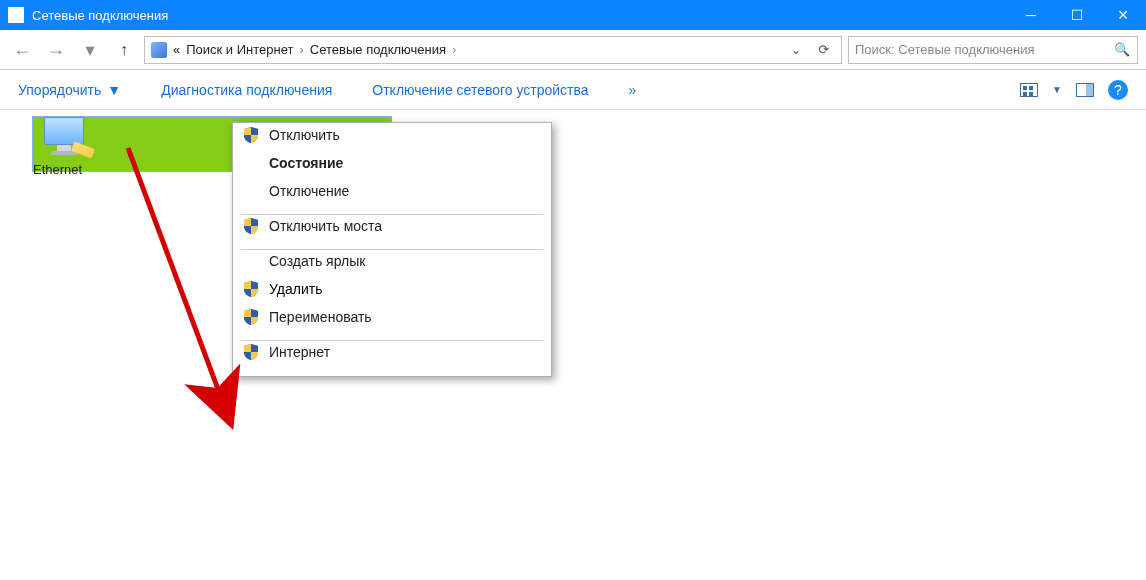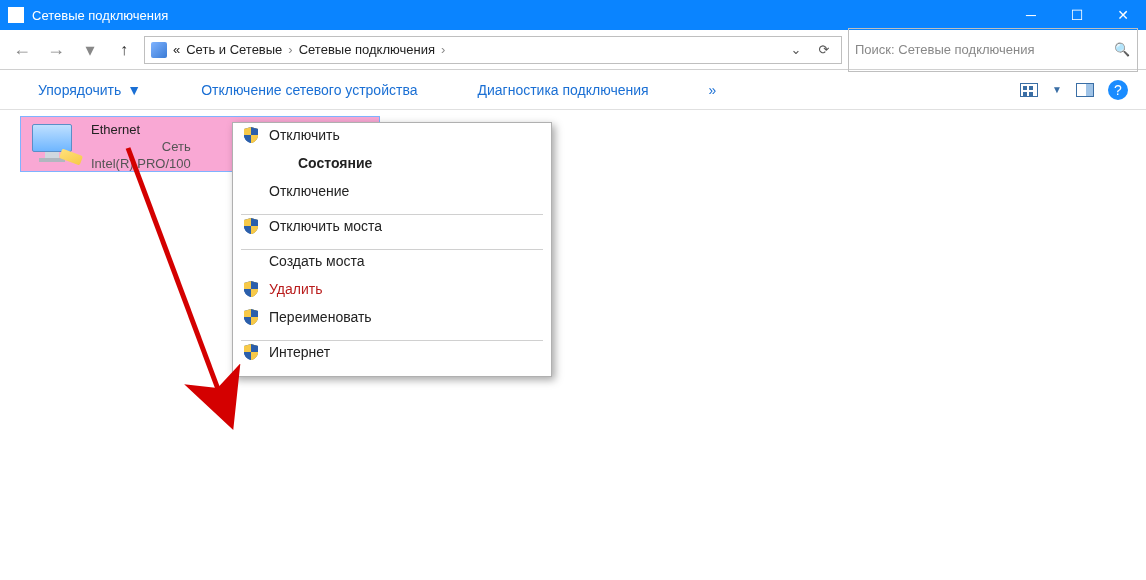--- a/index.html
+++ b/index.html
@@ -15,51 +15,51 @@
   .navbar { height: 40px; border-bottom: 1px solid #d0d0d0; display: flex; align-items: center; padding: 0 8px; gap: 6px; }
   .nav-arrow { width: 28px; height: 28px; display:flex; align-items:center; justify-content:center; color:#888; font-size:18px; border-radius:2px; }
   .nav-arrow.enabled { color:#333; }
   .nav-up { font-size:16px; }
   .addr { flex:1; height:28px; border:1px solid #bfbfbf; display:flex; align-items:center; padding:0 6px; font-size:13px; gap:6px; }
   .addr .crumb { color:#222; }
   .addr .sep { color:#888; }
   .addr .mini-icon { width:16px; height:16px; background:linear-gradient(135deg,#7fb3ff,#3a7bd5); border-radius:2px; }
   .addr .tail { flex:1; }
   .addr .drop, .addr .refresh { width:22px; text-align:center; color:#555; }
-  .search { width:290px; height:44px; border:1px solid #bfbfbf; display:flex; align-items:center; padding:0 6px; font-size:13px; color:#888; }
+  .search { width:290px; height:28px; border:1px solid #bfbfbf; display:flex; align-items:center; padding:0 6px; font-size:13px; color:#888; }
   .search .s-icon { margin-left:auto; color:#555; }
 
   
   .toolbar { height: 40px; border-bottom: 1px solid #e0e0e0; display:flex; align-items:center; padding:0 18px; gap:40px; font-size:14px; color:#1a6fd4; }
-  .toolbar .titem { display:flex; align-items:center; gap:6px;margin-left:20px; }
+  .toolbar .titem { display:flex; align-items:center; gap:6px; }
   .toolbar .spacer { flex:1; }
   .toolbar .chev { color:#1a6fd4; }
   .toolbar .view-icons { display:flex; gap:14px; color:#3a6ea5; align-items:center; }
   .toolbar .help { color:#fff; background:#1a8cff; width:20px; height:20px; border-radius:50%; display:flex; align-items:center; justify-content:center; font-size:14px; }
 
   
   .content { position:relative; height: calc(580px - 30px - 40px - 40px); }
-  .netitem { position:absolute; left:20px; top:6px; width:360px; height:56px; display:flex; background:#f9a8d4; border:1px solid #7fb3ff; }
+  .netitem { position:absolute; left:32px; top:6px; width:360px; height:56px; display:flex; background:#84cc16; border:1px solid #7fb3ff;flex-direction:column; }
   .netitem .icon-wrap { width:70px; display:flex; align-items:center; justify-content:center; }
   .netitem .txt { font-size:13px; color:#222; padding-top:4px; line-height:17px; }
   .netitem .txt .l1 { font-weight:400; }
   .netitem .txt .l2, .netitem .txt .l3 { color:#555;text-align:right; }
 
   
   .mon { width:48px; height:40px; position:relative; }
   .mon .screen { width:40px; height:28px; background:linear-gradient(180deg,#bfe0ff,#6fb6ff); border:1px solid #4a7; border-color:#5a8fc7; border-radius:2px; position:absolute; left:0; top:0; }
   .mon .stand { width:14px; height:6px; background:#d0d7df; position:absolute; left:13px; top:28px; }
   .mon .base { width:26px; height:4px; background:#b0b7bf; position:absolute; left:7px; top:34px; }
   .mon .cable { width:22px; height:10px; position:absolute; left:28px; top:28px; background:linear-gradient(135deg,#ffe17a,#f7c948); border-radius:2px; transform:rotate(20deg); }
 
   
   .ctx { position:absolute; left:232px; top:12px; width:320px; background:#fff; border:1px solid #b0b0b0; box-shadow:3px 3px 8px rgba(0,0,0,.35); font-size:14px; color:#222; padding:4px 0; }
   .ctx .row { height:28px; display:flex; padding:0 28px 0 36px; position:relative; }
-  .ctx .row.bold { font-weight:700;margin-left:29px; }
-  .ctx .row.disabled { color:#b91c1c; }
+  .ctx .row.bold { font-weight:700; }
+  .ctx .row.disabled { color:#000000; }
   .ctx .sep { height:1px; background:#d0d0d0; margin:3px 8px; }
   .ctx .shield { position:absolute; left:10px; width:16px; height:16px; }
 
   
   .arrow-overlay { position:absolute; left:110px; top:34px; pointer-events:none; }
 
   
   .shield svg { width:16px; height:16px; display:block; }
 
   .view-glyph { width:18px; height:14px; border:1px solid #3a6ea5; display:inline-block; position:relative; }
@@ -80,45 +80,45 @@
 
 <div class="navbar">
   <div class="nav-arrow">←</div>
   <div class="nav-arrow">→</div>
   <div class="nav-arrow">▾</div>
   <div class="nav-arrow nav-up enabled">↑</div>
 
   <div class="addr">
     <span class="mini-icon"></span>
     <span class="crumb">«</span>
-    <span class="crumb">Сеть и Сетевые</span>
+    <span class="crumb">Поиск и Интернет</span>
     <span class="sep">›</span>
     <span class="crumb">Сетевые подключения</span>
     <span class="sep">›</span>
     <span class="tail"></span>
     <span class="drop">⌄</span>
     <span class="refresh">⟳</span>
   </div>
 
   <div class="search">
     <span>Поиск: Сетевые подключения</span>
     <span class="s-icon">🔍</span>
   </div>
 </div>
 
 <div class="toolbar">
   <div class="titem">
     <span>Упорядочить</span>
     <span class="chev">▼</span>
   </div>
   <div class="titem">
+    <span>Диагностика подключения</span>
+  </div>
+  <div class="titem">
     <span>Отключение сетевого устройства</span>
-  </div>
-  <div class="titem">
-    <span>Диагностика подключения</span>
   </div>
   <div class="titem">
     <span>»</span>
   </div>
   <div class="spacer"></div>
   <div class="view-icons">
     <span class="view-glyph"></span>
     <span style="font-size:10px;color:#3a6ea5;">▼</span>
     <span class="preview-glyph"></span>
     <span class="help">?</span>
@@ -172,21 +172,21 @@
             <path d="M8 0 L1 2 V8 H8 Z" fill="#f7c948"></path>
             <path d="M8 8 H15 V8 C15 12 12 15 8 16 V8 Z" fill="#f7c948"></path>
             <path d="M8 0 L15 2 V8 H8 Z" fill="#2b5fab"></path>
             <path d="M1 8 H8 V16 C4 15 1 12 1 8 Z" fill="#2b5fab"></path>
           </svg>
         </span>
         <span>Отключить моста</span>
       </div>
       <div class="sep"></div>
       <div class="row">
-        <span>Создать моста</span>
+        <span>Создать ярлык</span>
       </div>
       <div class="row disabled">
         <span class="shield">
           <svg viewBox="0 0 16 16">
             <path d="M8 0 L15 2 V8 C15 12 12 15 8 16 C4 15 1 12 1 8 V2 Z" fill="#2b5fab"></path>
             <path d="M8 0 L15 2 V8 C15 12 12 15 8 16 V0 Z" fill="#f7c948"></path>
             <path d="M8 0 L1 2 V8 H8 Z" fill="#f7c948"></path>
             <path d="M8 8 H15 V8 C15 12 12 15 8 16 V8 Z" fill="#f7c948"></path>
             <path d="M8 0 L15 2 V8 H8 Z" fill="#2b5fab"></path>
             <path d="M1 8 H8 V16 C4 15 1 12 1 8 Z" fill="#2b5fab"></path>

